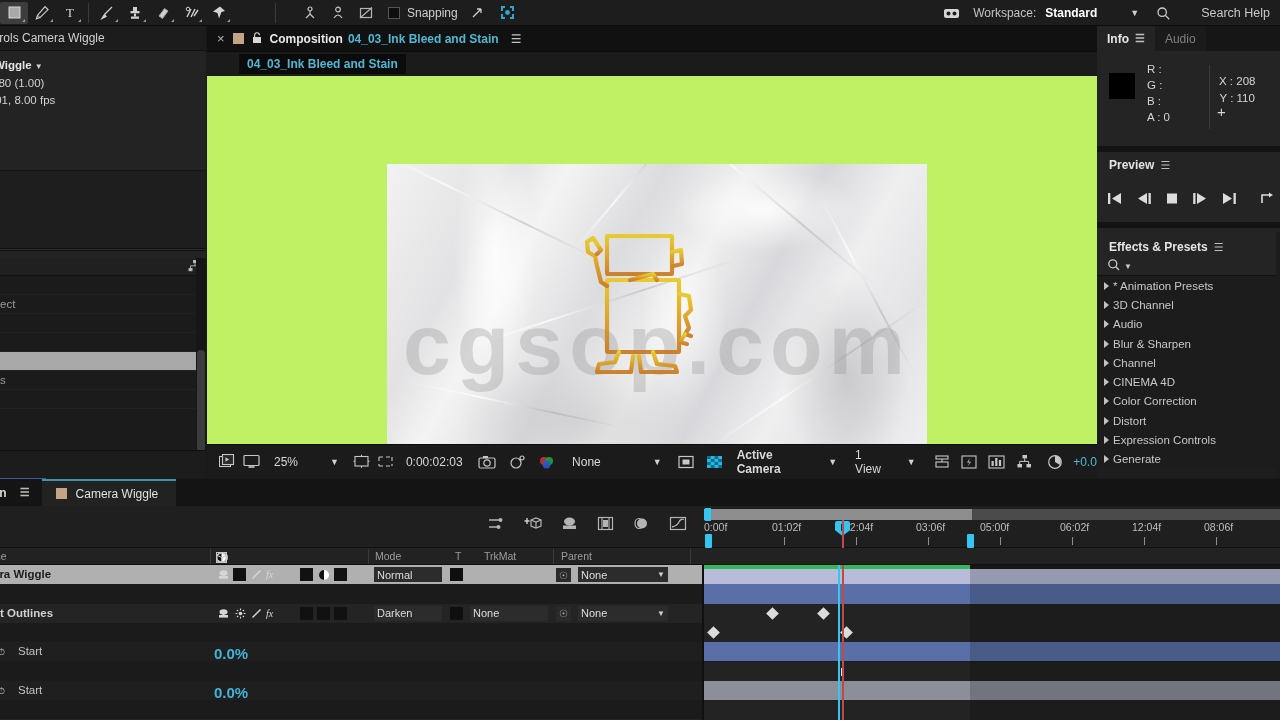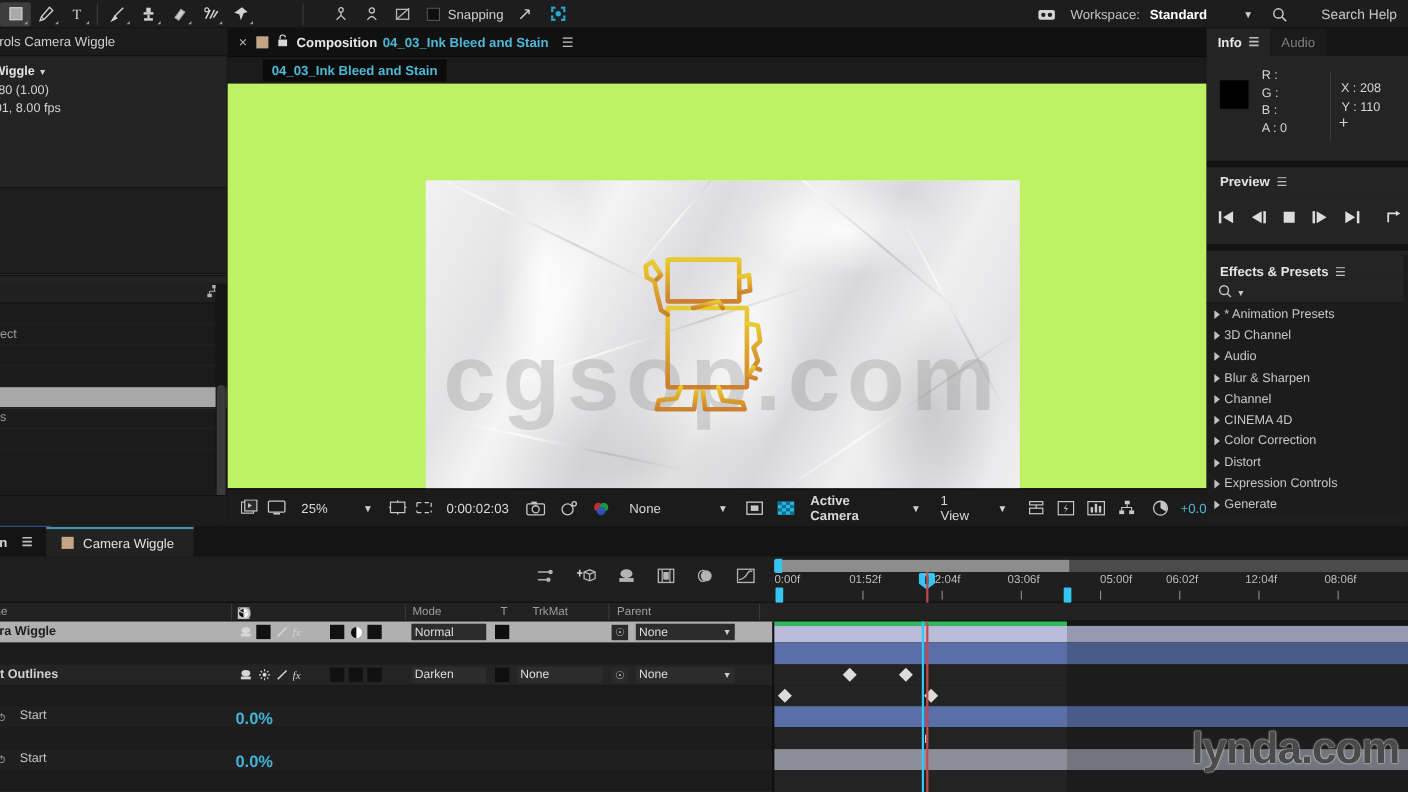--- a/index.html
+++ b/index.html
@@ -802,24 +802,24 @@
             </svg>
         </span>
       </div>
 
       <div class="tl-ruler">
         <div class="tl-workarea-bar"></div>
         <div class="tl-workarea-fill"></div>
         <div style="position:absolute;left:0;top:2px;width:7px;height:13px;background:#35c5f0;border-radius:2px 0 0 2px"></div>
         <div class="tl-ruler-labels">
           <span class="tl-tick-label" style="left:0px">0:00f</span>
-          <span class="tl-tick-label" style="left:68px">01:52f</span>
+          <span class="tl-tick-label" style="left:68px">01:02f</span>
           <span class="tl-tick-label" style="left:140px">02:04f</span>
           <span class="tl-tick-label" style="left:212px">03:06f</span>
-          <span class="tl-tick-label" style="left:296px">05:00f</span>
+          <span class="tl-tick-label" style="left:276px">05:00f</span>
           <span class="tl-tick-label" style="left:356px">06:02f</span>
           <span class="tl-tick-label" style="left:428px">12:04f</span>
           <span class="tl-tick-label" style="left:500px">08:06f</span>
         </div>
         <div class="tl-tick" style="left:6px"></div>
         <div class="tl-tick" style="left:80px"></div>
         <div class="tl-tick" style="left:152px"></div>
         <div class="tl-tick" style="left:224px"></div>
         <div class="tl-tick" style="left:296px"></div>
         <div class="tl-tick" style="left:368px"></div>
@@ -1024,17 +1024,16 @@
         <div class="track" style="top:135.1px">
           <div class="bar dark" style="left:0;width:576px;height:20px"></div>
         </div>
 
         <div style="position:absolute;left:266px;top:0;width:310px;height:155px;background:rgba(0,0,0,0.18);pointer-events:none"></div>
 
         <div class="cti-line" style="left:134px;height:155px"></div>
         <div class="cti-red" style="left:138px;height:155px"></div>
       </div>
 
-      <div class="wm-lynda">lynda.com</div>
     </div>
   </div>
 
 </div>
 
 </body></html>

